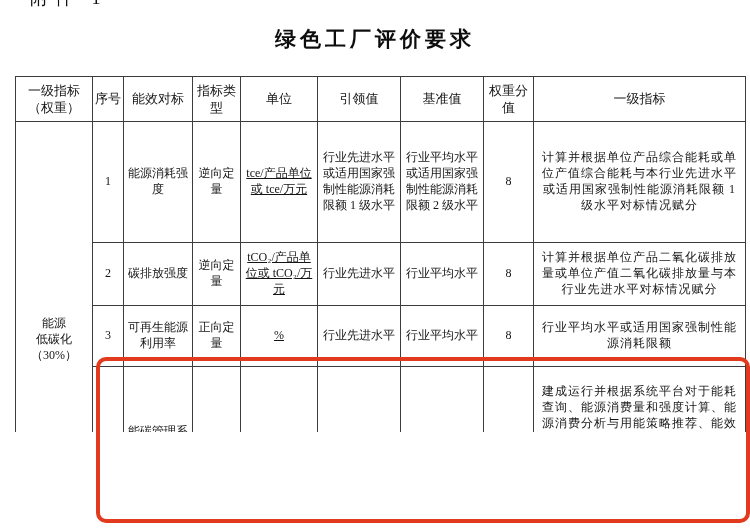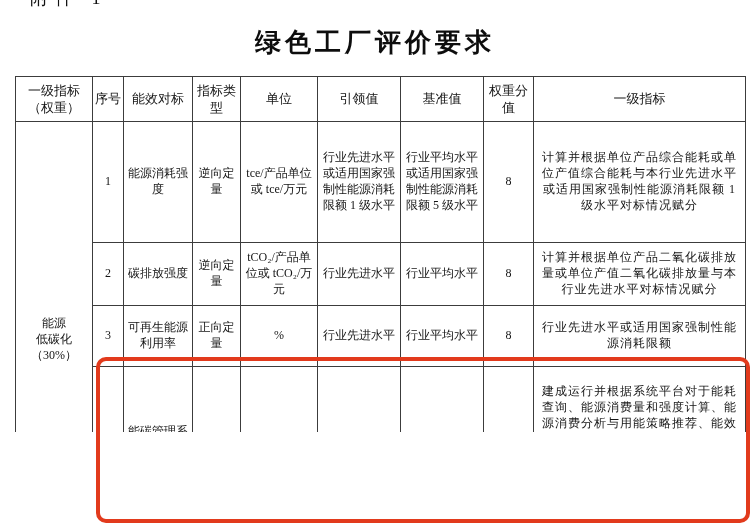--- a/index.html
+++ b/index.html
@@ -10,21 +10,21 @@
     overflow:hidden;
     font-family:"Liberation Serif","DejaVu Serif",serif;
     color:#141414;
   }
   .attachment{
     position:absolute;top:-14px;left:30px;
     font-size:18px;letter-spacing:7px;color:#111;
   }
   .doc-title{
     position:absolute;top:25px;left:0;width:100%;
-    text-align:center;font-size:26px;font-weight:bold;
+    text-align:center;font-size:21px;font-weight:bold;
     letter-spacing:4px;color:#0d0d0d;
   }
   .table-wrap{
     position:absolute;left:15px;top:76px;
     width:732px;height:356px;overflow:hidden;
   }
   table.eval{
     border-collapse:collapse;table-layout:fixed;width:730px;
   }
   table.eval th,table.eval td{
@@ -35,21 +35,21 @@
     text-align:center;
     vertical-align:middle;
     padding:2px 3px;
     overflow:hidden;
     word-break:break-word;
     overflow-wrap:anywhere;
   }
   table.eval th{height:40px;font-size:13px;padding:2px 2px;}
   td.cat-cell{white-space:pre-line;font-size:13px;line-height:1.5;}
   td.lead-cell,td.base-cell{padding:2px 10px;line-height:1.35;}
-  td.unit-cell{padding:2px 6px;line-height:1.3;}
+  td.unit-cell{padding:2px 6px;line-height:1.3;text-decoration:underline;}
   td.rule-cell{
     text-align:left;
     font-size:14px;
     line-height:17px;
     letter-spacing:1px;
     padding:3px 7px;
   }
   tr.r1{height:121px;}
   tr.r2{height:63px;}
   tr.r3{height:61px;}
@@ -102,21 +102,21 @@
       <tbody>
         <tr class="r1">
           <td class="cat-cell" rowspan="5">能源
 低碳化
 （30%）</td>
           <td>1</td>
           <td>能源消耗强度</td>
           <td>逆向定量</td>
           <td class="unit-cell">tce/产品单位或 tce/万元</td>
           <td class="lead-cell">行业先进水平或适用国家强制性能源消耗限额 1 级水平</td>
-          <td class="base-cell">行业平均水平或适用国家强制性能源消耗限额 5 级水平</td>
+          <td class="base-cell">行业平均水平或适用国家强制性能源消耗限额 2 级水平</td>
           <td>8</td>
           <td class="rule-cell">计算并根据单位产品综合能耗或单位产值综合能耗与本行业先进水平或适用国家强制性能源消耗限额 1 级水平对标情况赋分</td>
         </tr>
         <tr class="r2">
           <td>2</td>
           <td>碳排放强度</td>
           <td>逆向定量</td>
           <td class="unit-cell">tCO₂/产品单位或 tCO₂/万元</td>
           <td class="lead-cell">行业先进水平</td>
           <td class="base-cell">行业平均水平</td>
@@ -124,21 +124,21 @@
           <td class="rule-cell">计算并根据单位产品二氧化碳排放量或单位产值二氧化碳排放量与本行业先进水平对标情况赋分</td>
         </tr>
         <tr class="r3">
           <td>3</td>
           <td>可再生能源利用率</td>
           <td>正向定量</td>
           <td class="unit-cell">%</td>
           <td class="lead-cell">行业先进水平</td>
           <td class="base-cell">行业平均水平</td>
           <td>8</td>
-          <td class="rule-cell">行业先进水平或适用国家强制性能源消耗限额</td>
+          <td class="rule-cell">行业平均水平或适用国家强制性能源消耗限额</td>
         </tr>
         <tr class="r4">
           <td>4</td>
           <td>能碳管理系统平台功能符合数量</td>
           <td>正向定量</td>
           <td class="unit-cell">项</td>
           <td class="lead-cell">8</td>
           <td class="base-cell">0</td>
           <td>6</td>
           <td class="rule-cell">建成运行并根据系统平台对于能耗查询、能源消费量和强度计算、能源消费分析与用能策略推荐、能效对标、能流分析、能效平衡与优化、用能与碳排放预算管理、碳排放、碳足迹核算、供应链碳管理、碳核查支撑、碳资产管理等 12 项业务功能的符合数量赋分</td>

